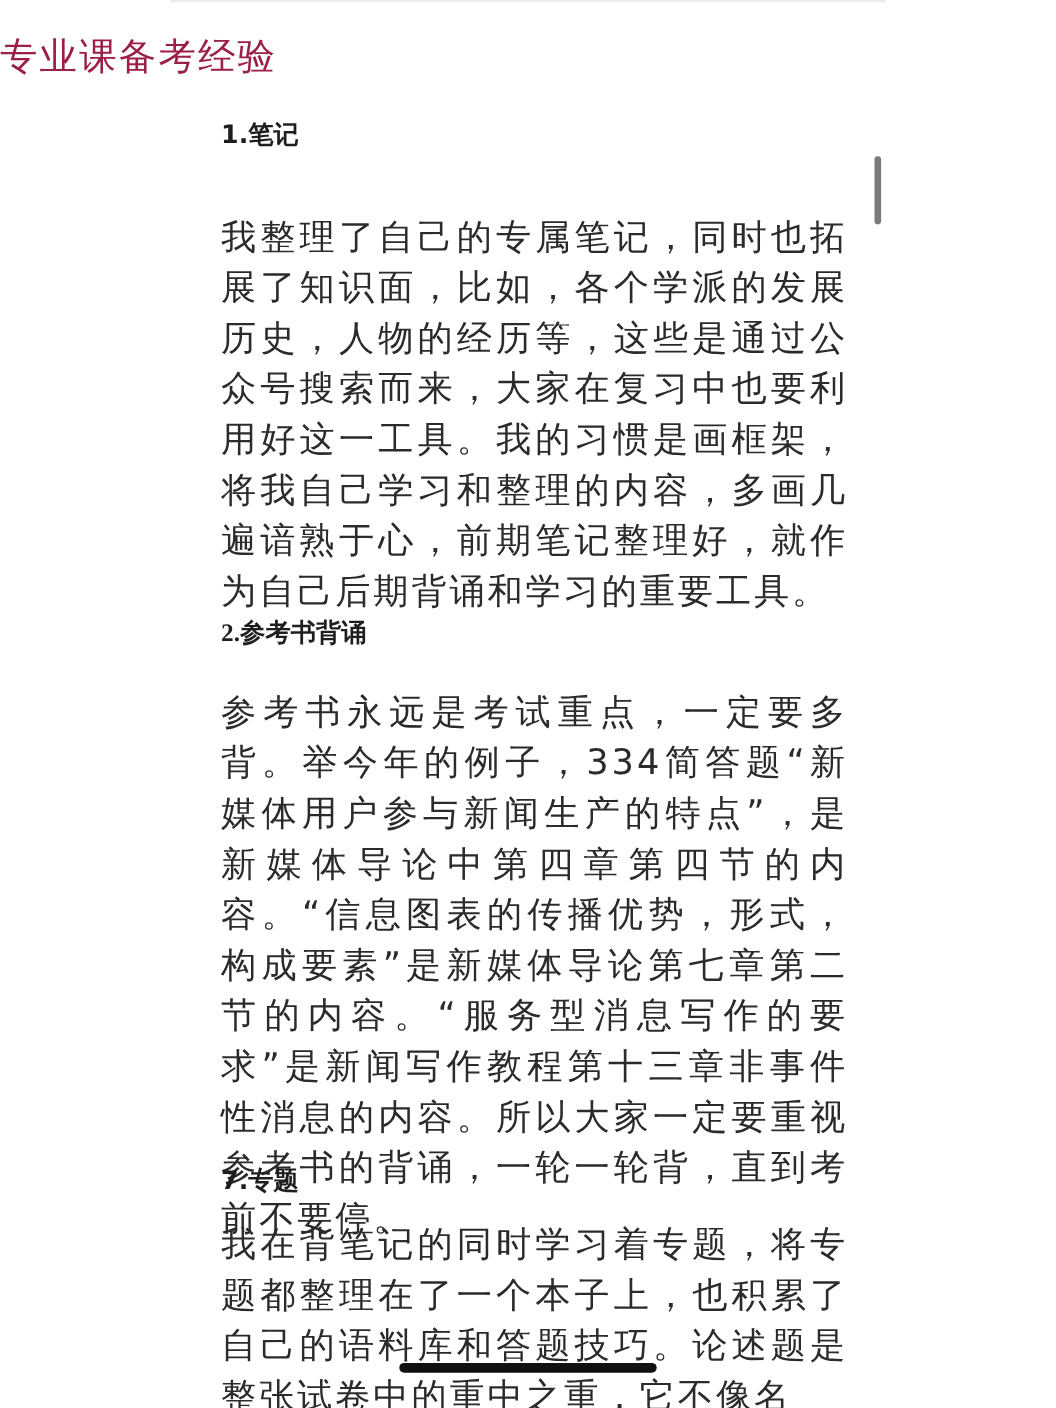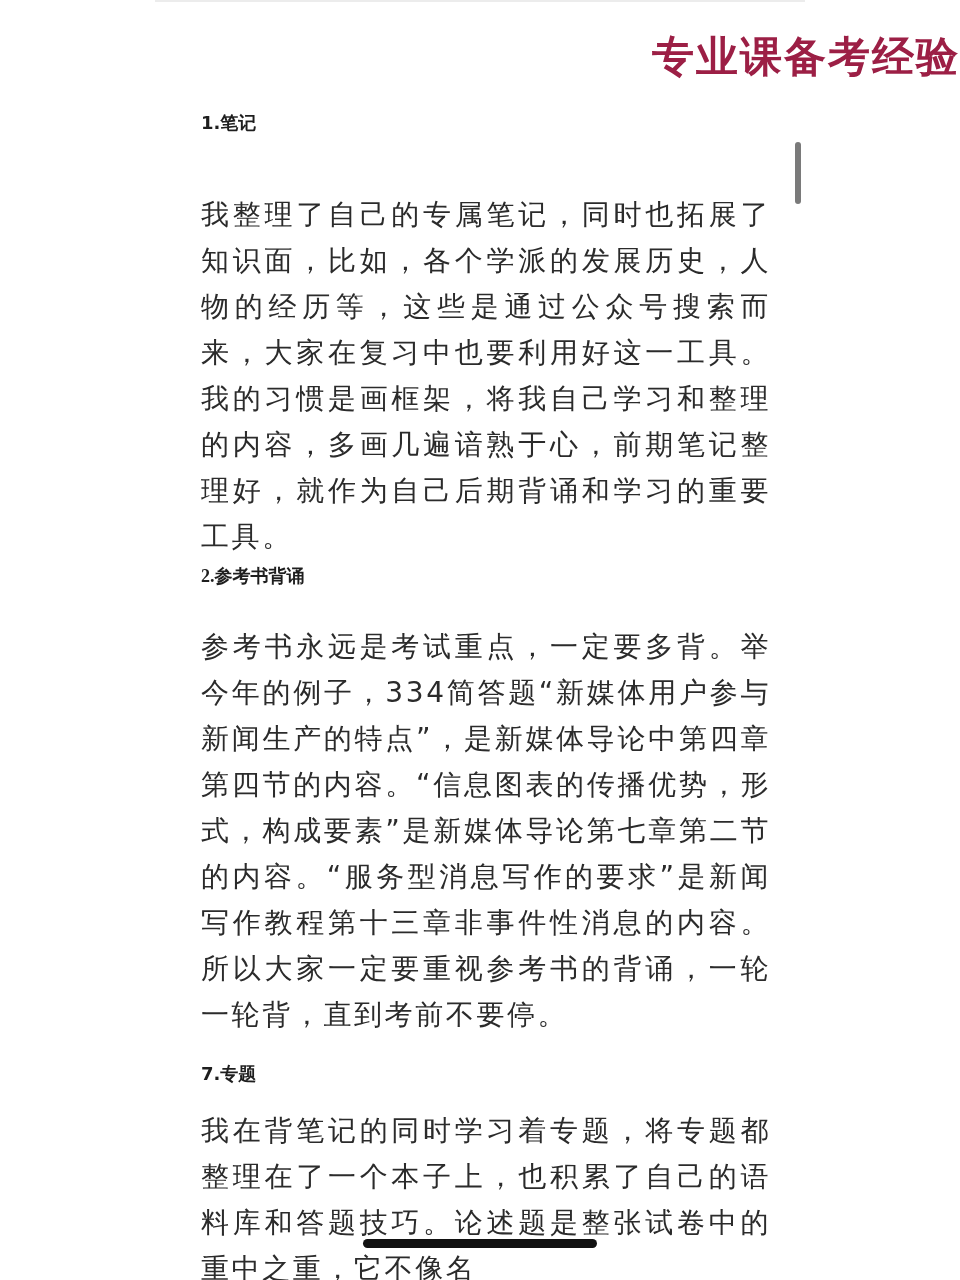--- a/index.html
+++ b/index.html
@@ -8,32 +8,32 @@
       background: #ffffff; position: relative;
       font-family: "DejaVu Sans", "Liberation Sans", sans-serif;
       color: #222222;
     }
     .top-line {
       position: absolute; left: 155px; top: 0; width: 650px; height: 2px;
       background: #ececec;
     }
     .title {
       position: absolute; left: 0; right: 0; top: 6px;
-      text-align: right; font-size: 42px; font-weight: bold;
+      text-align: left; font-size: 34px; font-weight: normal;
       color: #9c1f45; letter-spacing: 2px; line-height: 46px;
     }
     .content {
       position: absolute; left: 201px; top: 100px; width: 570px;
     }
     .heading {
-      font-size: 18px; font-weight: bold; color: #1e1e1e;
+      font-size: 23px; font-weight: bold; color: #1e1e1e;
       line-height: 46px; margin: 0;
     }
     .para {
-      font-size: 28px; line-height: 46px; color: #2b2b2b;
+      font-size: 32px; line-height: 46px; color: #2b2b2b;
       letter-spacing: 2.6px; margin: 0; text-align: justify;
     }
     .h1 { position: absolute; top: 0; }
     .p1 { position: absolute; top: 92px; }
     .h2 { position: absolute; top: 453px; font-family: Liberation Serif, serif; }
     .p2 { position: absolute; top: 524px; }
     .h3 { position: absolute; top: 951px; }
     .p3 { position: absolute; top: 1008px; }
     .scrollbar {
       position: absolute; left: 795px; top: 142px; width: 6px; height: 62px;

